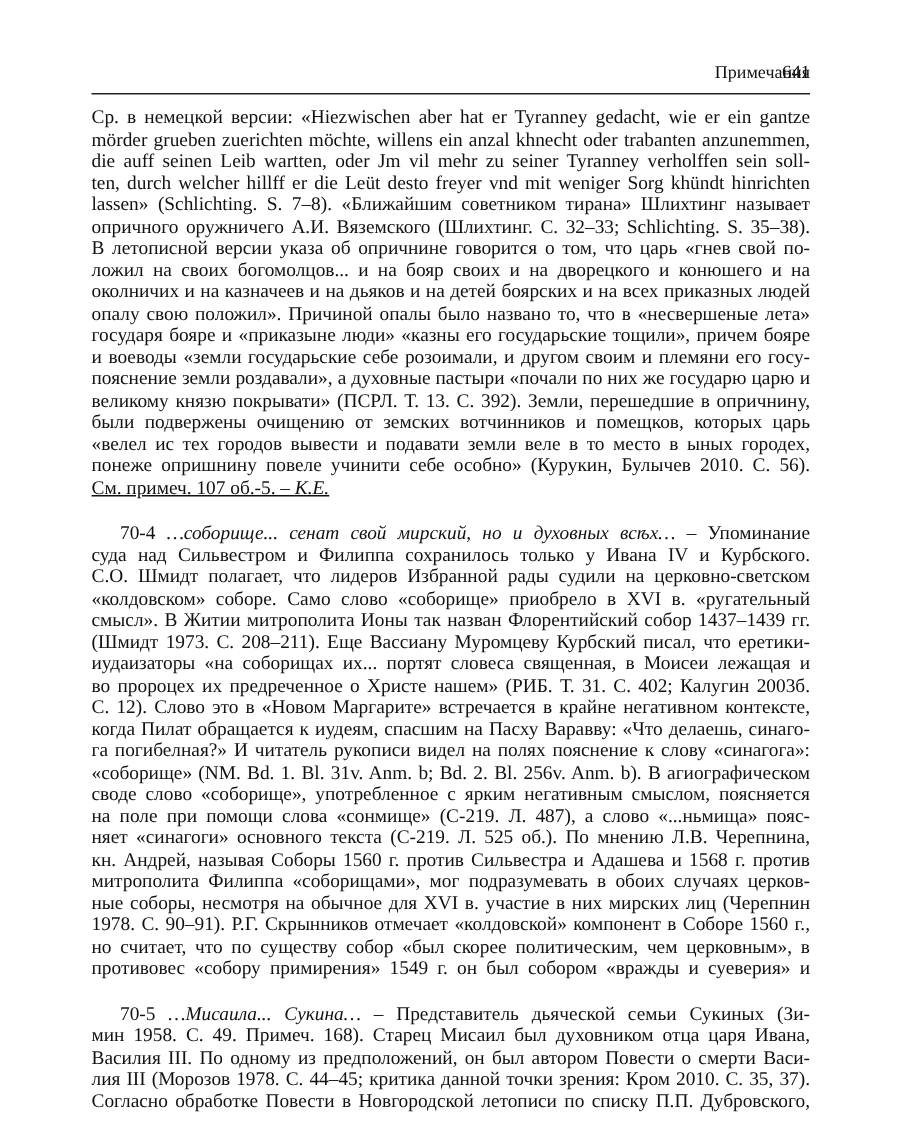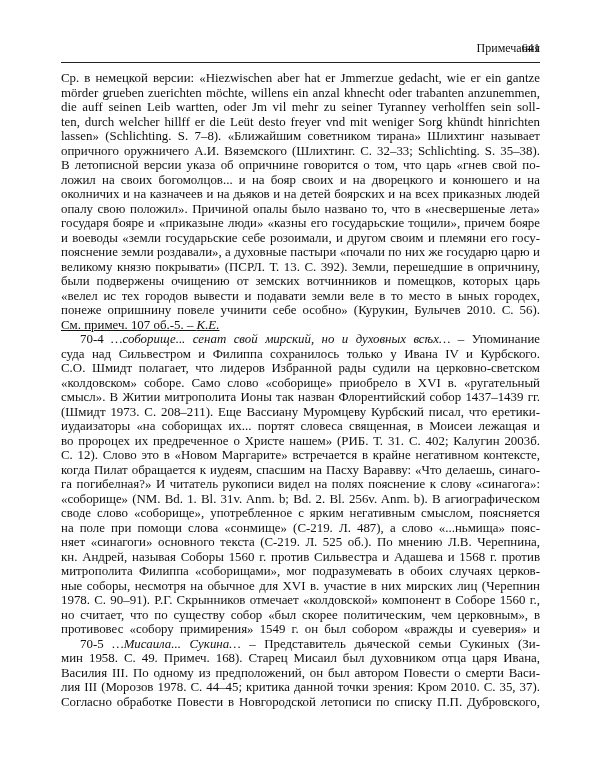--- a/index.html
+++ b/index.html
@@ -19,33 +19,33 @@
     .page-number {
       position: absolute; right: 0; top: 9px; font-size: 12.4px;
     }
     .body-text { margin-top: 8px; }
     .line {
       display: block; height: 14.5px; line-height: 14.5px;
       font-size: 12.9px; white-space: nowrap;
       text-align: justify; text-align-last: justify;
     }
     .line.last { text-align-last: left; text-decoration: underline; }
-    .line.indent { padding-left: 19px; }
+    .line.indent { padding-left: 19px; margin-top: 16px; }
     .it { font-style: italic; }
   </style>
 </head>
 <body>
 
 <div class="page">
   <div class="running-head">
     <span class="running-title">Примечания</span>
     <span class="page-number">641</span>
   </div>
   <div class="body-text" id="body-text">
-      <span class="line"><span>Ср. в немецкой версии: «Hiezwischen aber hat er Jmmerzue gedacht, wie er ein gantze</span></span>
+      <span class="line"><span>Ср. в немецкой версии: «Hiezwischen aber hat er Tyranney gedacht, wie er ein gantze</span></span>
       <span class="line"><span>mörder grueben zuerichten möchte, willens ein anzal khnecht oder trabanten anzunemmen,</span></span>
       <span class="line"><span>die auff seinen Leib wartten, oder Jm vil mehr zu seiner Tyranney verholffen sein soll-</span></span>
       <span class="line"><span>ten, durch welcher hillff er die Leüt desto freyer vnd mit weniger Sorg khündt hinrichten</span></span>
       <span class="line"><span>lassen» (Schlichting. S. 7–8). «Ближайшим советником тирана» Шлихтинг называет</span></span>
       <span class="line"><span>опричного оружничего А.И. Вяземского (Шлихтинг. С. 32–33; Schlichting. S. 35–38).</span></span>
       <span class="line"><span>В летописной версии указа об опричнине говорится о том, что царь «гнев свой по-</span></span>
       <span class="line"><span>ложил на своих богомолцов... и на бояр своих и на дворецкого и конюшего и на</span></span>
       <span class="line"><span>околничих и на казначеев и на дьяков и на детей боярских и на всех приказных людей</span></span>
       <span class="line"><span>опалу свою положил». Причиной опалы было названо то, что в «несвершеные лета»</span></span>
       <span class="line"><span>государя бояре и «приказыне люди» «казны его государьские тощили», причем бояре</span></span>

